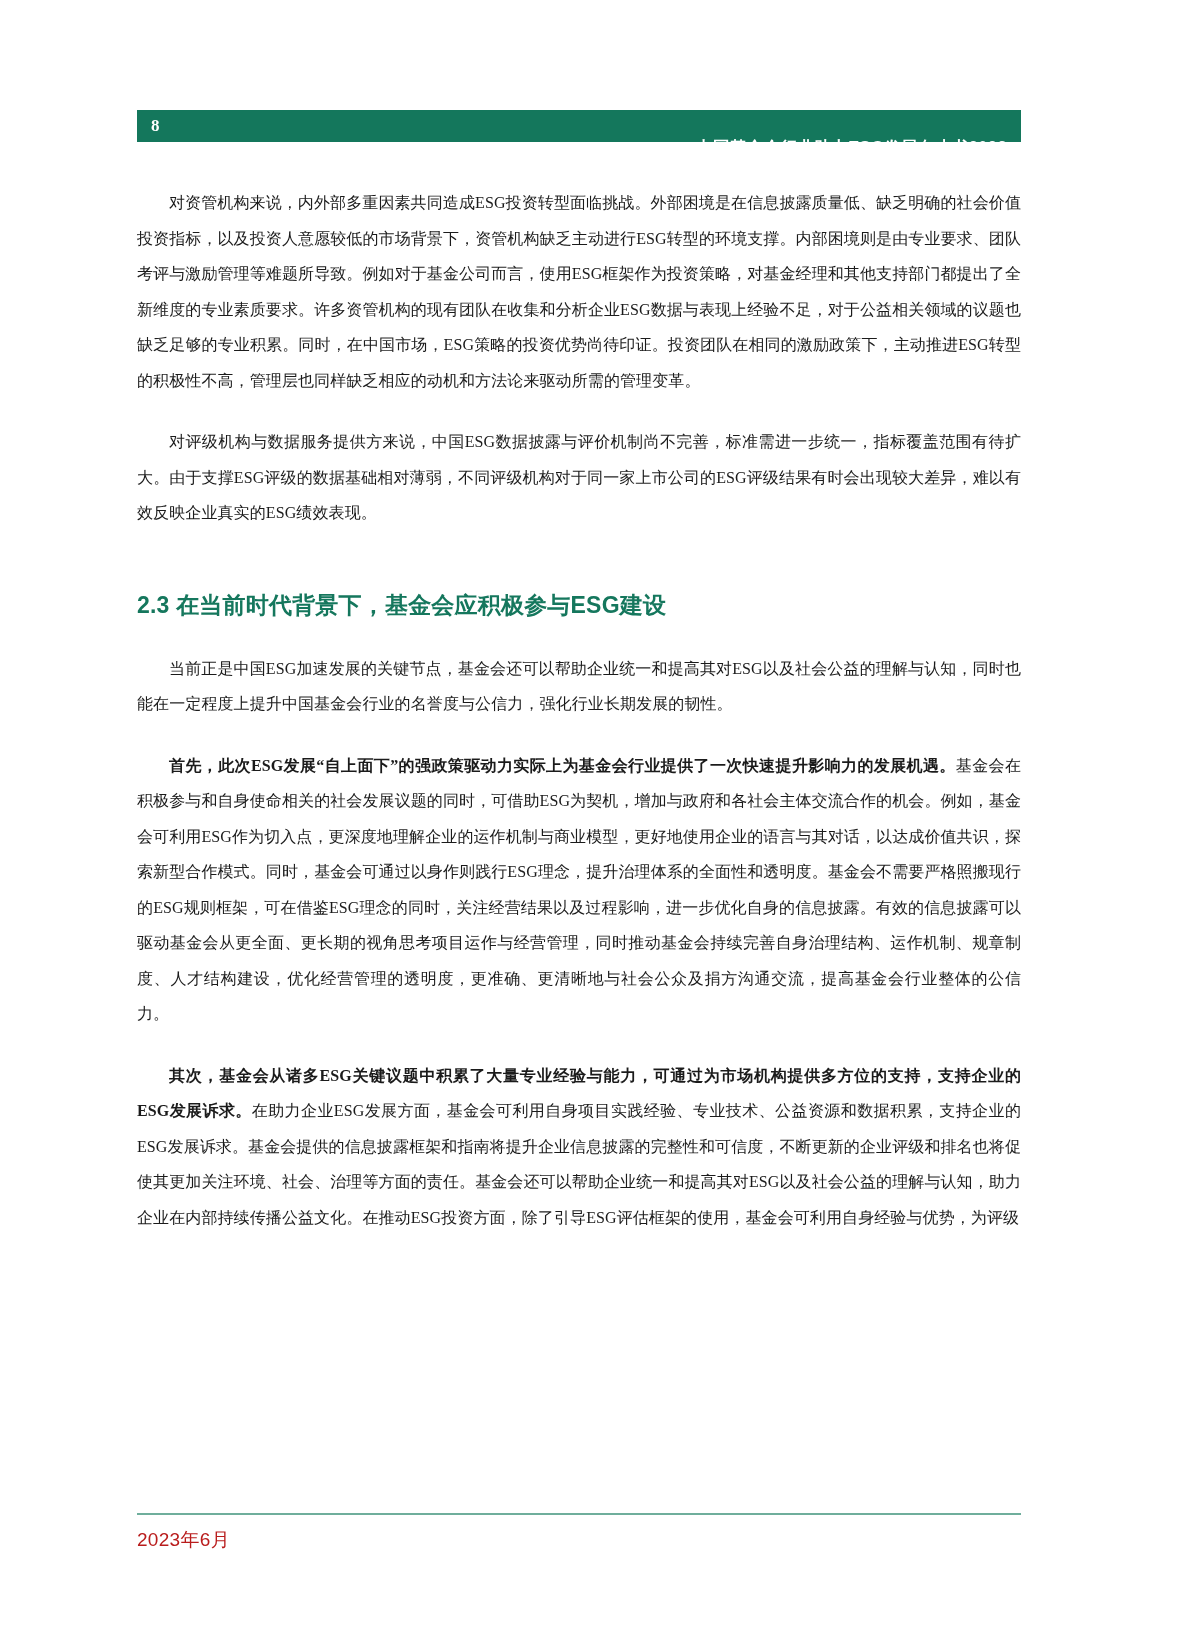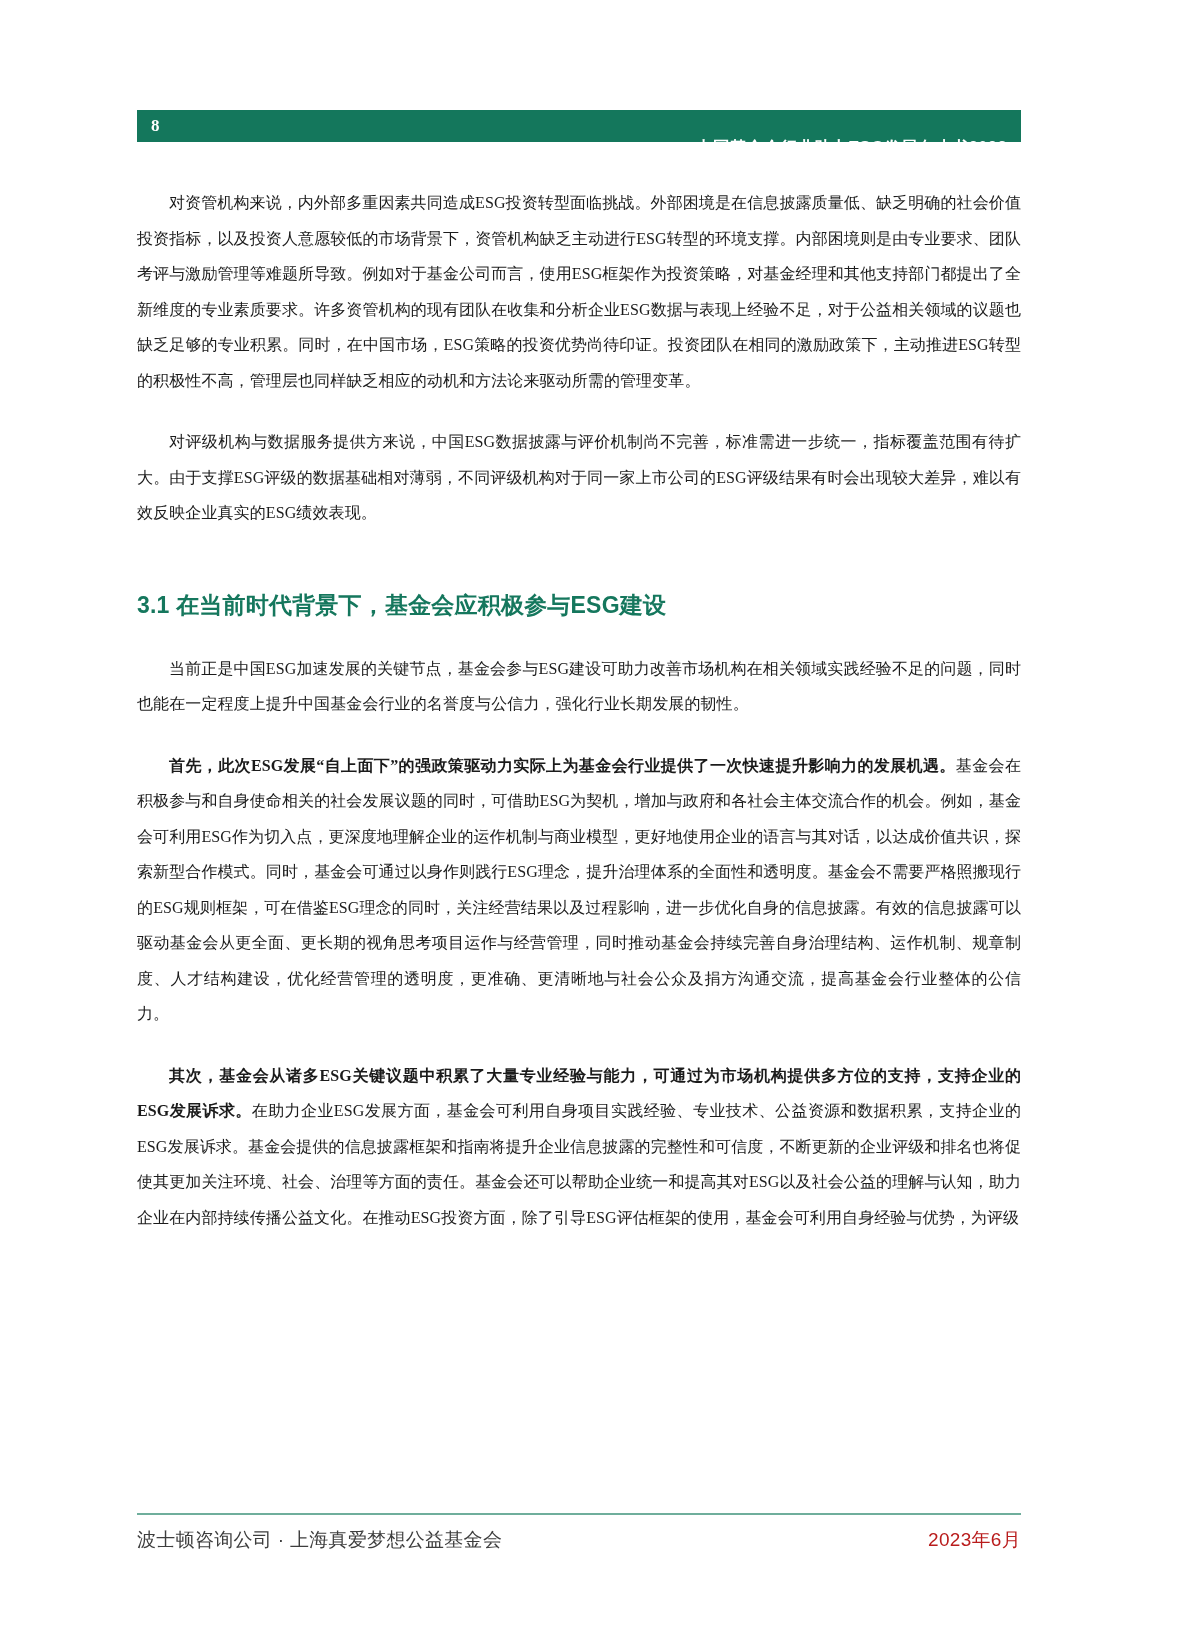--- a/index.html
+++ b/index.html
@@ -126,33 +126,32 @@
     <span class="page-number">8</span>
     <span class="header-title">中国基金会行业助力ESG发展白皮书2023</span>
   </div>
 
   <div class="content">
 
     <p class="body-text">对资管机构来说，内外部多重因素共同造成ESG投资转型面临挑战。外部困境是在信息披露质量低、缺乏明确的社会价值投资指标，以及投资人意愿较低的市场背景下，资管机构缺乏主动进行ESG转型的环境支撑。内部困境则是由专业要求、团队考评与激励管理等难题所导致。例如对于基金公司而言，使用ESG框架作为投资策略，对基金经理和其他支持部门都提出了全新维度的专业素质要求。许多资管机构的现有团队在收集和分析企业ESG数据与表现上经验不足，对于公益相关领域的议题也缺乏足够的专业积累。同时，在中国市场，ESG策略的投资优势尚待印证。投资团队在相同的激励政策下，主动推进ESG转型的积极性不高，管理层也同样缺乏相应的动机和方法论来驱动所需的管理变革。</p>
 
     <p class="body-text">对评级机构与数据服务提供方来说，中国ESG数据披露与评价机制尚不完善，标准需进一步统一，指标覆盖范围有待扩大。由于支撑ESG评级的数据基础相对薄弱，不同评级机构对于同一家上市公司的ESG评级结果有时会出现较大差异，难以有效反映企业真实的ESG绩效表现。</p>
 
-    <h2 class="section-heading">3.1 在当前时代背景下，基金会应积极参与ESG建设</h2>
+    <h2 class="section-heading">2.3 在当前时代背景下，基金会应积极参与ESG建设</h2>
 
-    <p class="body-text">当前正是中国ESG加速发展的关键节点，基金会参与ESG建设可助力改善市场机构在相关领域实践经验不足的问题，同时也能在一定程度上提升中国基金会行业的名誉度与公信力，强化行业长期发展的韧性。</p>
+    <p class="body-text">当前正是中国ESG加速发展的关键节点，基金会还可以帮助企业统一和提高其对ESG以及社会公益的理解与认知，同时也能在一定程度上提升中国基金会行业的名誉度与公信力，强化行业长期发展的韧性。</p>
 
     <p class="body-text">
       <span class="lead">首先，此次ESG发展“自上面下”的强政策驱动力实际上为基金会行业提供了一次快速提升影响力的发展机遇。</span><span>基金会在积极参与和自身使命相关的社会发展议题的同时，可借助ESG为契机，增加与政府和各社会主体交流合作的机会。例如，基金会可利用ESG作为切入点，更深度地理解企业的运作机制与商业模型，更好地使用企业的语言与其对话，以达成价值共识，探索新型合作模式。同时，基金会可通过以身作则践行ESG理念，提升治理体系的全面性和透明度。基金会不需要严格照搬现行的ESG规则框架，可在借鉴ESG理念的同时，关注经营结果以及过程影响，进一步优化自身的信息披露。有效的信息披露可以驱动基金会从更全面、更长期的视角思考项目运作与经营管理，同时推动基金会持续完善自身治理结构、运作机制、规章制度、人才结构建设，优化经营管理的透明度，更准确、更清晰地与社会公众及捐方沟通交流，提高基金会行业整体的公信力。</span>
     </p>
 
     <p class="body-text">
       <span class="lead">其次，基金会从诸多ESG关键议题中积累了大量专业经验与能力，可通过为市场机构提供多方位的支持，支持企业的ESG发展诉求。</span><span>在助力企业ESG发展方面，基金会可利用自身项目实践经验、专业技术、公益资源和数据积累，支持企业的ESG发展诉求。基金会提供的信息披露框架和指南将提升企业信息披露的完整性和可信度，不断更新的企业评级和排名也将促使其更加关注环境、社会、治理等方面的责任。基金会还可以帮助企业统一和提高其对ESG以及社会公益的理解与认知，助力企业在内部持续传播公益文化。在推动ESG投资方面，除了引导ESG评估框架的使用，基金会可利用自身经验与优势，为评级</span>
     </p>
 
   </div>
 
   <div class="footer-rule"></div>
   <div class="page-footer">
-    <span class="footer-left">波士顿咨询公司 · 上海真爱梦想公益基金会</span>
     <span class="footer-right">2023年6月</span>
   </div>
 
 </div>
 
 </body></html>

